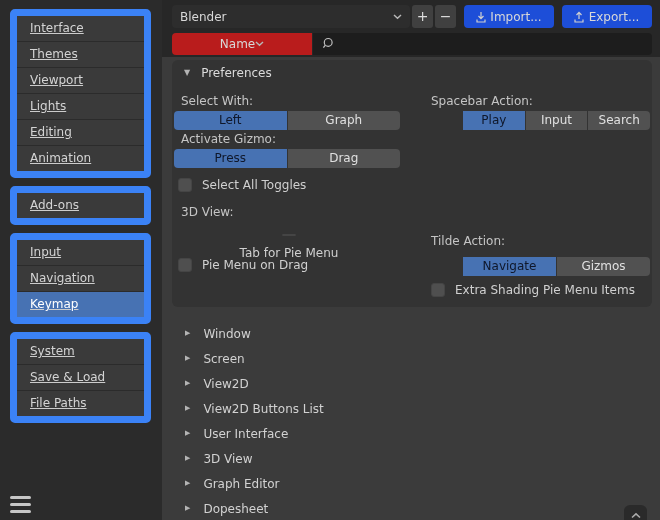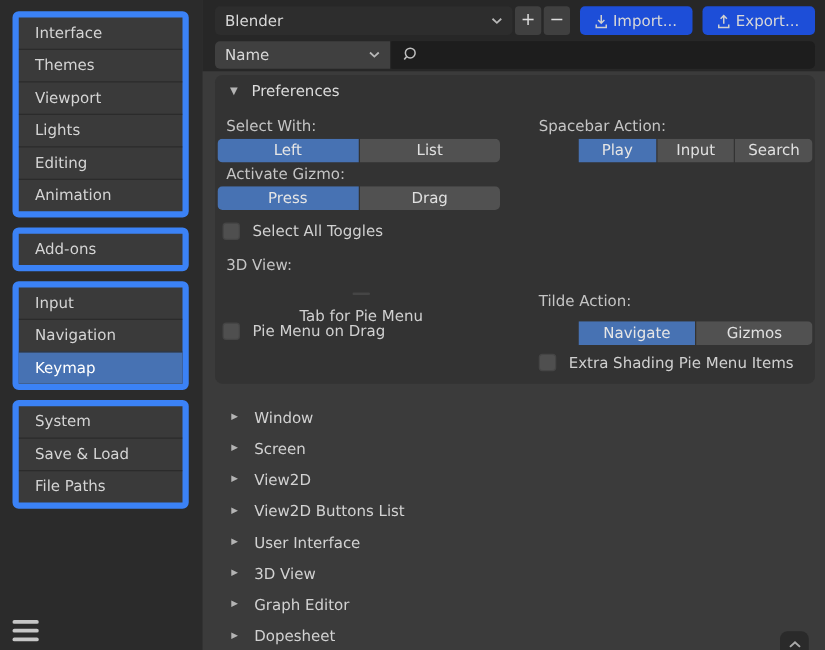--- a/index.html
+++ b/index.html
@@ -2,55 +2,55 @@
 <html><head>
 <meta charset="utf-8">
 <style>
   html,body{margin:0;padding:0;background:#1e1e1e;}
   .app{position:relative;width:660px;height:520px;overflow:hidden;background:#3b3b3b;
        font-family:"DejaVu Sans","Liberation Sans",sans-serif;font-size:12px;color:#cccccc;
        -webkit-font-smoothing:antialiased;}
   
   .sidebar{position:absolute;left:0;top:0;width:162px;height:100%;background:#2b2b2b;
            box-sizing:border-box;padding:9px 11px 0 10px;}
-  .nav-group{border:5px solid #3b82f6;border-radius:5px;overflow:hidden;margin-bottom:8px;background:#3a3a3a;}
+  .nav-group{border:7px solid #3b82f6;border-radius:5px;overflow:hidden;margin-bottom:8px;background:#3a3a3a;text-decoration:underline;}
   .nav-item{height:25px;line-height:25px;padding-left:13px;color:#d4d4d4;border-top:1px solid #2b2b2b;}
   .nav-item:first-child{border-top:none;}
   .nav-item.sel{background:#4772b3;color:#ffffff;}
   .hamburger{position:absolute;left:10px;bottom:7px;width:21px;height:17px;display:flex;
              flex-direction:column;justify-content:space-between;}
   .hamburger span{display:block;height:3px;border-radius:1.5px;background:#c6c6c6;}
   
   .main{position:absolute;left:162px;top:0;right:0;bottom:0;}
   .hdr{height:57px;background:#272727;box-sizing:border-box;padding:5px 8px 0 10px;}
   .hdr-row1{display:flex;height:23px;margin-bottom:5px;}
   .dropdown{background:#2d2d2d;border-radius:4px;display:flex;align-items:center;
             justify-content:space-between;padding:0 8px;color:#d8d8d8;}
   .preset-dd{width:238px;box-sizing:border-box;}
   .sq-btn{width:21px;height:23px;margin-left:2px;background:#404040;border-radius:3px;border:none;
           color:#dddddd;font-size:14px;line-height:21px;text-align:center;padding:0;
           font-family:inherit;}
   .io-btn{flex:1;margin-left:8px;height:23px;background:#1d4ed8;border-radius:4px;border:none;
           display:flex;align-items:center;padding:0 10px;color:#d8d8d8;font-family:inherit;font-size:12px;}
   .io-btn .lbl{flex:1;text-align:center;}
   .hdr-row2{display:flex;height:22px;}
-  .filter-dd{width:140px;box-sizing:border-box;background:#404040;border-radius:4px 0 0 4px;margin-right:1px;}
+  .filter-dd{width:140px;box-sizing:border-box;background:#b91c1c;border-radius:4px 0 0 4px;margin-right:1px;justify-content:center;}
   .searchbox{flex:1;background:#1d1d1d;border-radius:0 4px 4px 0;display:flex;align-items:center;padding-left:8px;}
   
   .content{position:absolute;top:57px;left:0;right:0;bottom:-60px;padding:3px 8px 0 10px;}
   .panel{background:#333333;border-radius:6px;padding:0 2px 9px 2px;}
   .panel-hdr{height:26px;display:flex;align-items:center;gap:11px;padding-left:10px;color:#dcdcdc;}
   .tri{font-size:8px;color:#b4b4b4;line-height:1;}
   .grid{display:grid;grid-template-columns:1fr 1fr;column-gap:24px;}
   .cell-l{grid-column:1;} .cell-r{grid-column:2;padding-left:39px;}
   .flabel{color:#c5c5c5;padding-left:7px;height:15px;line-height:15px;}
   .seg{display:flex;gap:1px;border-radius:4px;overflow:hidden;height:19px;}
   .opt{flex:1;background:#515151;border:none;color:#e0e0e0;font-family:inherit;font-size:12px;
        line-height:19px;text-align:center;padding:0;}
-  .opt.sel{background:#4772b3;color:#e5e5e5;}
+  .opt.sel{background:#4772b3;color:#0f172a;}
   .check{display:flex;align-items:center;gap:10px;padding-left:4px;height:17px;}
   .box{width:14px;height:14px;background:#4f4f4f;border:1px solid #454545;border-radius:3px;box-sizing:border-box;}
   .check .clabel{color:#d0d0d0;}
   .mt8{margin-top:8px;} .mt2{margin-top:2px;} .mt4{margin-top:6px;}
   .mt12{margin-top:12px;} .mt14{margin-top:14px;flex-direction:column;} .mt5{margin-top:5px;}
   .rows{margin-top:14px;}
   .crow{height:25px;display:flex;align-items:center;gap:13px;padding-left:13px;color:#d2d2d2;}
   .crow .tri{font-size:7px;}
   .scroll-tab{position:absolute;right:13px;bottom:0;width:23px;height:15px;background:#2a2a2a;
               border-radius:6px 6px 0 0;display:flex;align-items:flex-end;justify-content:center;}
@@ -140,21 +140,21 @@
           <span class="tri">▼</span>
           <span>Preferences</span>
         </div>
         <div class="grid">
 
           <div class="cell-l flabel mt8">Select With:</div>
           <div class="cell-r flabel mt8">Spacebar Action:</div>
 
           <div class="cell-l seg mt2">
             <button class="opt sel">Left</button>
-            <button class="opt">List</button>
+            <button class="opt">Graph</button>
           </div>
           <div class="cell-r seg mt2">
             <button class="opt sel">Play</button>
             <button class="opt">Input</button>
             <button class="opt">Search</button>
           </div>
 
           <div class="cell-l flabel mt2">Activate Gizmo:</div>
 
           <div class="cell-l seg mt2">

